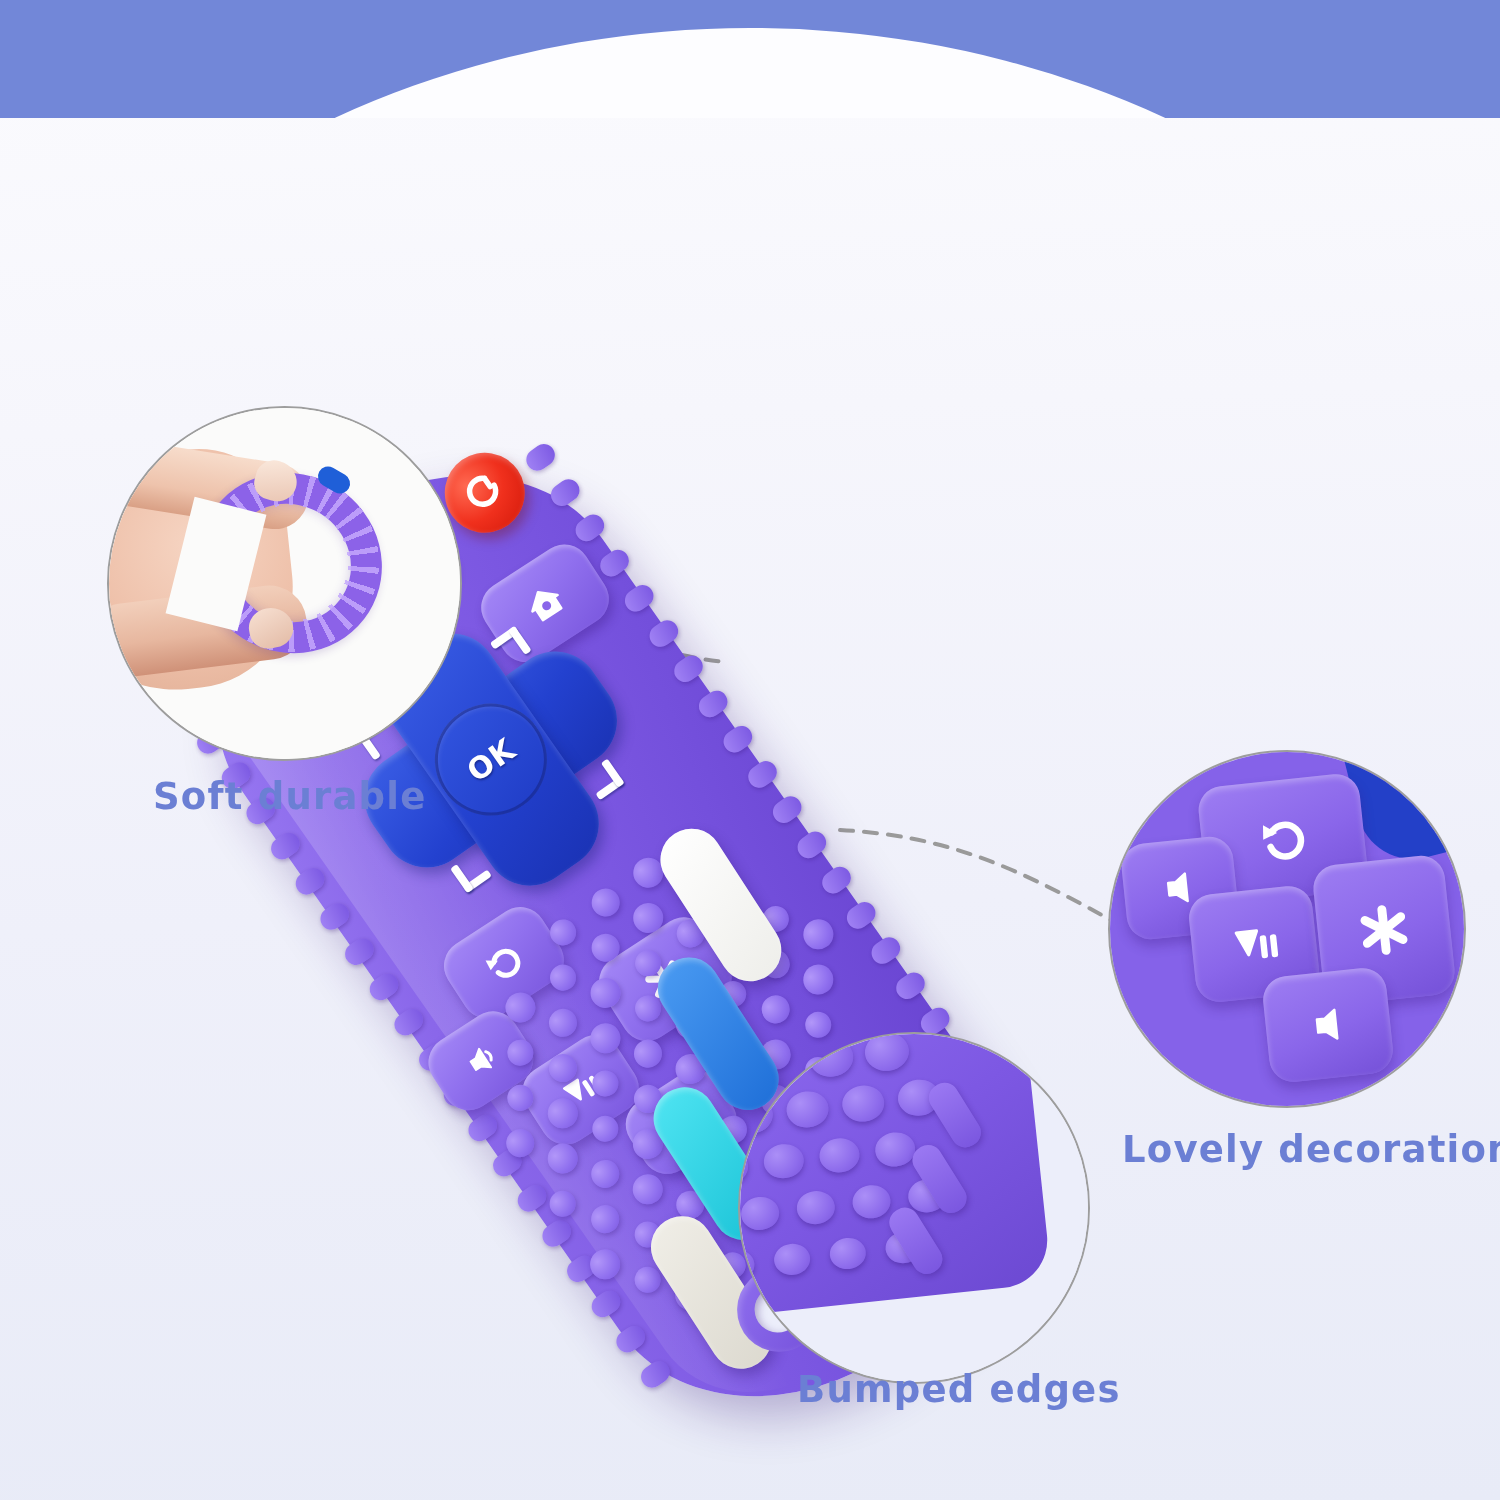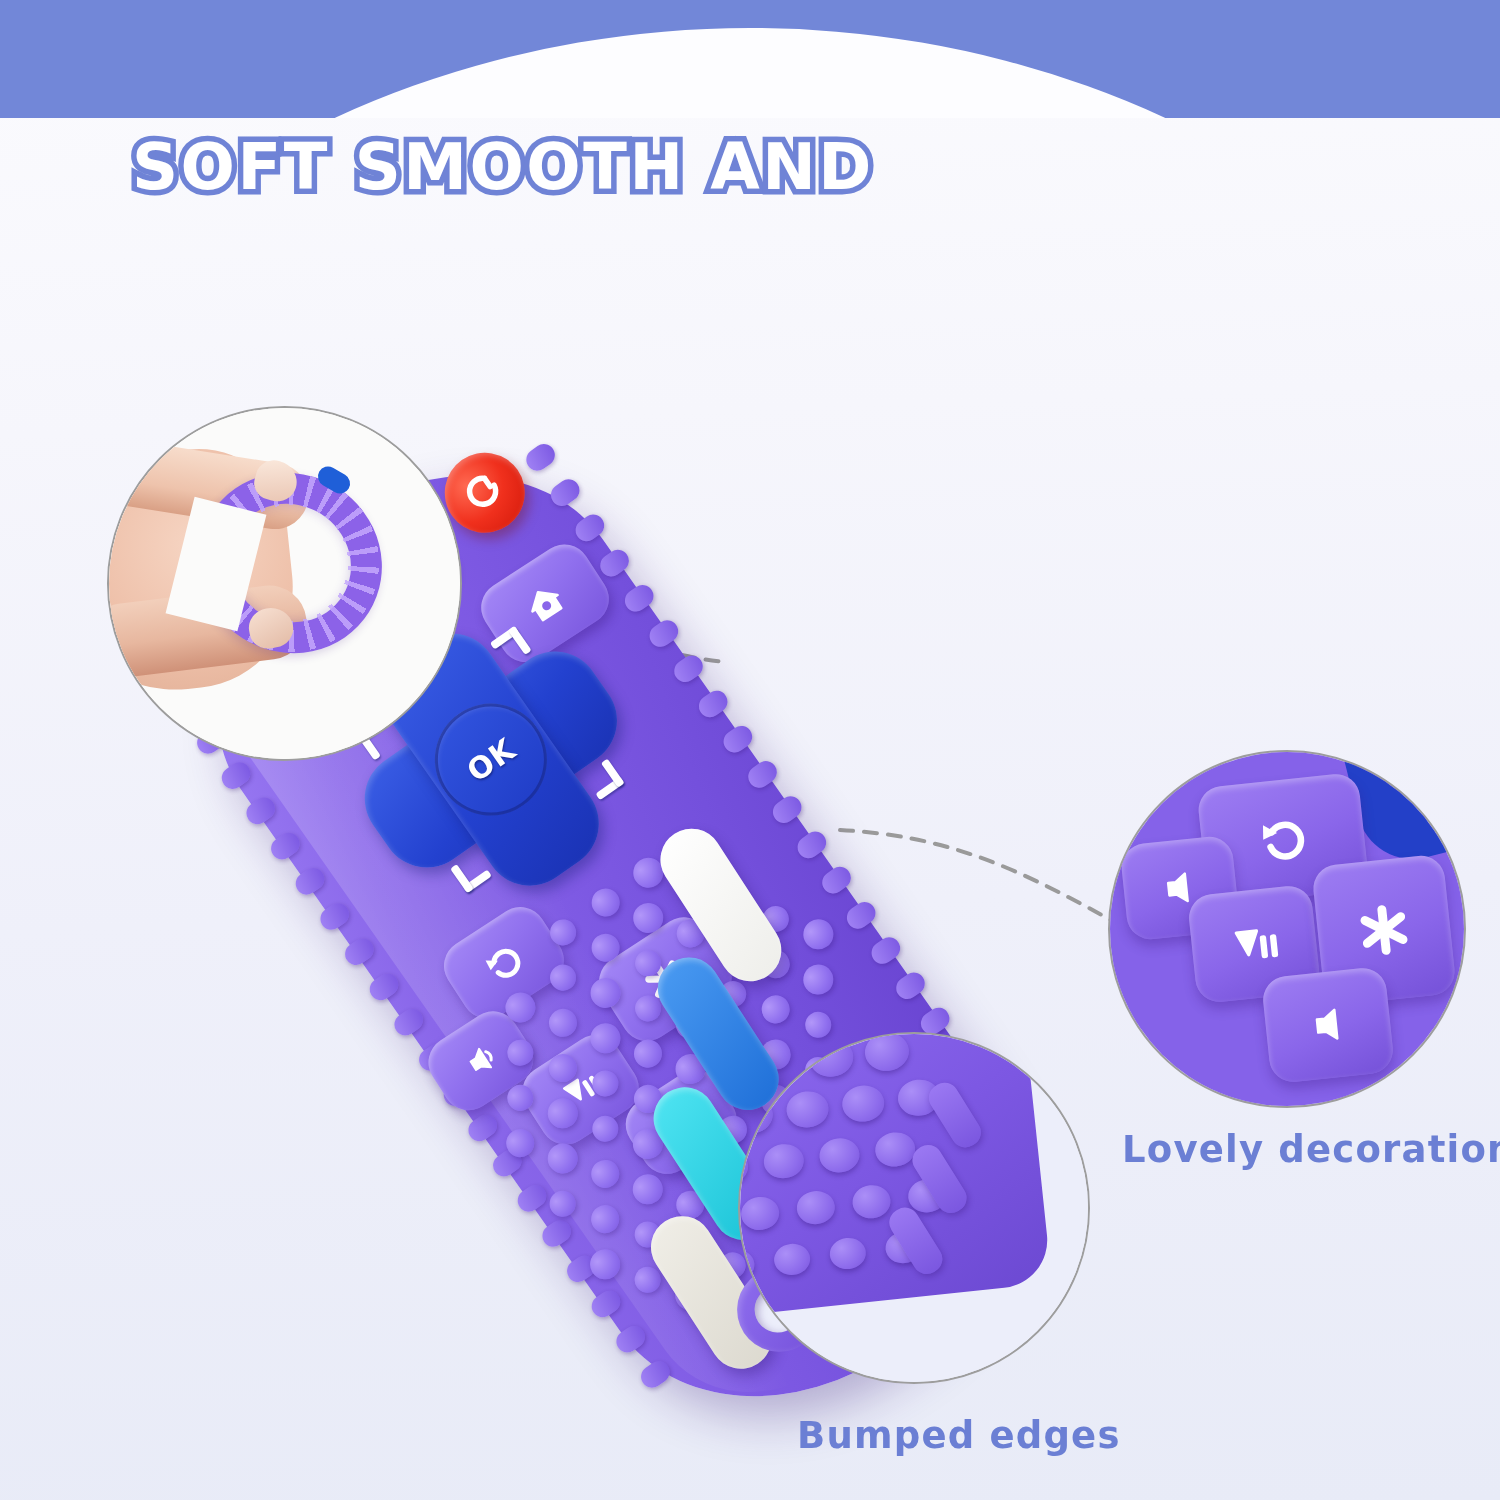--- a/index.html
+++ b/index.html
@@ -54,21 +54,21 @@
     font-family:"DejaVu Sans", sans-serif;
     font-size:37px;
     font-weight:bold;
     color:#6b7fd4;
     letter-spacing:1.2px;
     white-space:nowrap;
     z-index:9;
   }
   #lbl-soft{ left:153px; top:775px; }
   #lbl-lovely{ left:1122px; top:1128px; }
-  #lbl-bumped{ left:797px; top:1414px; }
+  #lbl-bumped{ left:797px; top:1368px; }
 
   
   .connector{ position:absolute; z-index:4; pointer-events:none; }
 
   
   .inset{
     position:absolute;
     border-radius:50%;
     border:2px solid #9d9d9d;
     overflow:hidden;
@@ -308,21 +308,20 @@
 </head>
 <body>
 
 <div id="stage">
 
   <div class="top-band">
     <div class="band-arc"></div>
   </div>
 
   <div class="title-block">
-    <div class="title-line">SOFT SMOOTH AND</div>
   </div>
 
   <svg class="connector" style="left:430px;top:540px;width:300px;height:180px" viewBox="0 0 300 180">
     <path d="M4,42 C70,10 150,108 296,122" fill="none" stroke="#9a9a9a" stroke-width="4" stroke-dasharray="13 11" stroke-linecap="round"></path>
     <line x1="4" y1="30" x2="4" y2="54" stroke="#9a9a9a" stroke-width="4" stroke-linecap="round"></line>
   </svg>
 
   <svg class="connector" style="left:838px;top:812px;width:300px;height:160px" viewBox="0 0 300 160">
     <path d="M2,18 C110,24 178,54 294,120" fill="none" stroke="#9a9a9a" stroke-width="4" stroke-dasharray="13 11" stroke-linecap="round"></path>
   </svg>
@@ -545,20 +544,21 @@
       <div class="palm"></div>
       <div class="finger-top"></div>
       <div class="finger-bot"></div>
       <div class="bent-ring"></div>
       <div class="ring-gap"></div>
       <div class="ring-tip-blue"></div>
       <div class="nail-top"></div>
       <div class="nail-bot"></div>
     </div>
   </div>
+  <div class="callout-label" id="lbl-soft">Soft durable</div>
 
   <div class="inset" id="inset-lovely">
     <div class="zoom-pad">
       <div class="corner-blue"></div>
 
       <div class="zb" style="left:92px;top:28px;width:162px;height:118px;transform:rotate(-6deg)">
         <svg width="58" height="58" viewBox="0 0 44 44">
           <path d="M14 16 A12 12 0 1 1 12 27" fill="none" stroke="#fff" stroke-width="5" stroke-linecap="round"></path>
           <path d="M8 10 L18 17 L7 21 Z" fill="#fff"></path>
         </svg>

